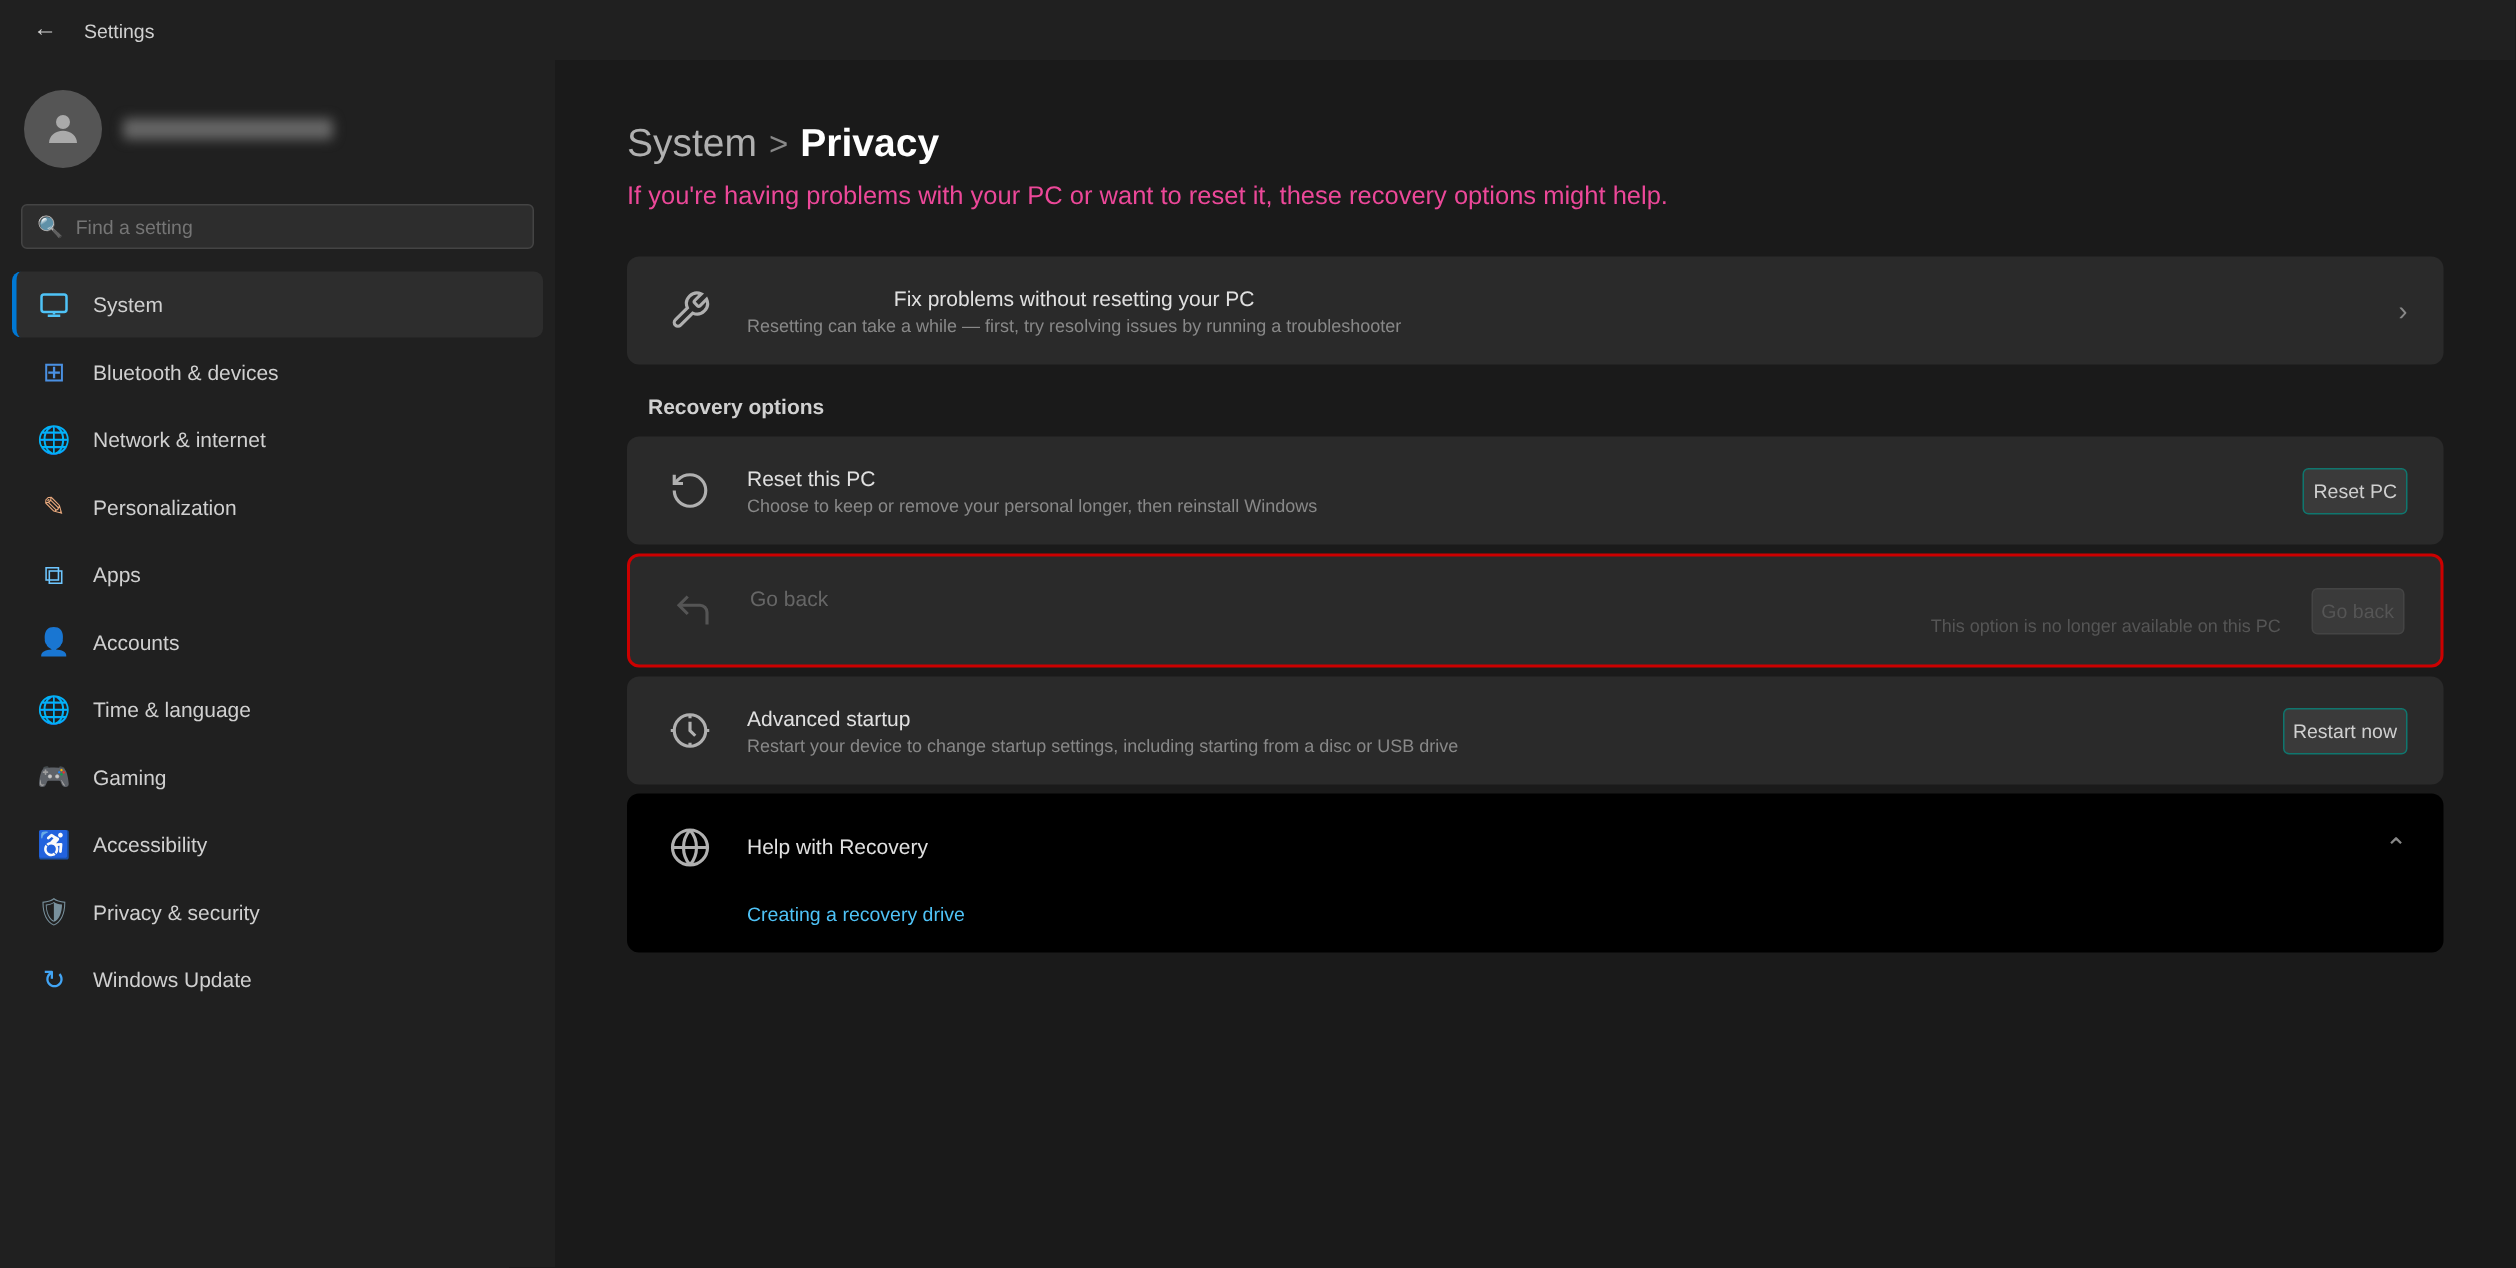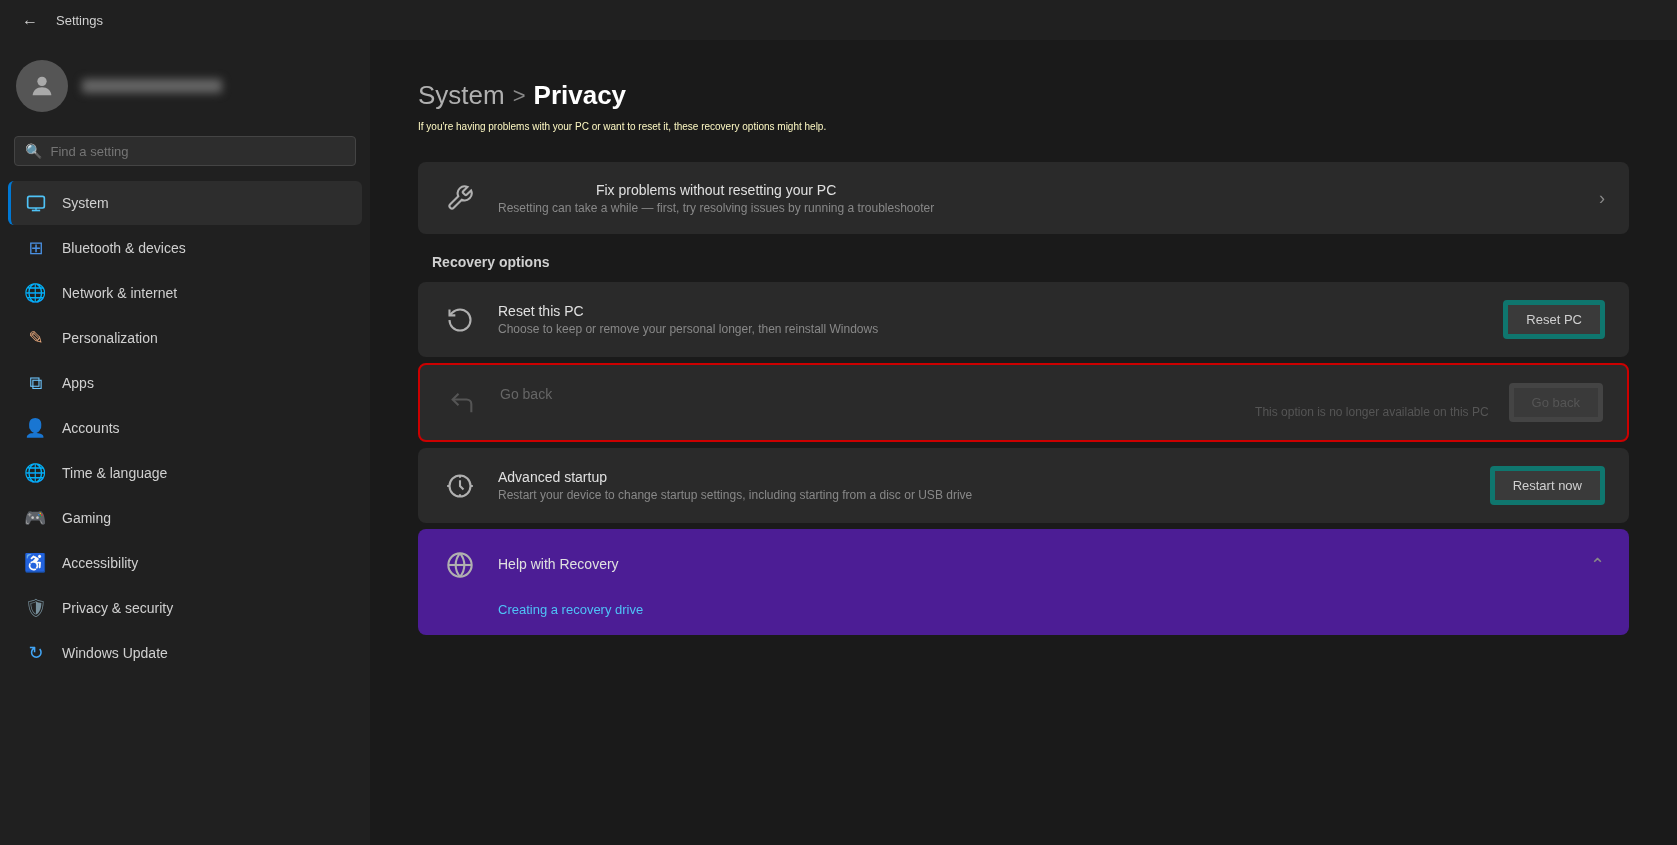--- a/index.html
+++ b/index.html
@@ -157,22 +157,22 @@
     .breadcrumb-sep {
       font-size: 22px;
       color: #888;
     }
     .breadcrumb-current {
       font-size: 26px;
       color: #ffffff;
       font-weight: 600;
     }
     .page-subtitle {
-      color: #fef9c3;
-      font-size: 10px;
+      color: #ec4899;
+      font-size: 17px;
       margin-bottom: 30px;
     }
     
     .option-card {
       background: #2a2a2a;
       border-radius: 8px;
       padding: 18px 24px;
       margin-bottom: 6px;
       display: flex;
       align-items: center;
@@ -199,23 +199,23 @@
       color: #e0e0e0;
       margin-bottom: 3px;
     }
     .option-title.dimmed { color: #666; }
     .option-desc {
       font-size: 12px;
       color: #888;
     }
     .option-desc.dimmed { color: #555; text-align: right; }
     .option-btn {
-      padding: 7px 18px;
+      padding: 7px 6px;
       background: #3a3a3a;
-      border: 5px solid #0f766e;
+      border: 1px solid #0f766e;
       border-radius: 4px;
       color: #d0d0d0;
       cursor: pointer;
       font-size: 13px;
       white-space: nowrap;
       flex-shrink: 0;
     }
     .option-btn.dimmed {
       color: #555;
       border-color: #444;
@@ -230,21 +230,21 @@
     }
     .chevron-right {
       font-size: 18px;
       color: #888;
     }
     .chevron-up {
       font-size: 18px;
       color: #888;
     }
     .help-section {
-      background: #4c1d95;
+      background: #000000;
       border-radius: 8px;
       margin-bottom: 6px;
     }
     .help-header {
       display: flex;
       align-items: center;
       gap: 20px;
       padding: 18px 24px;
       cursor: pointer;
     }

